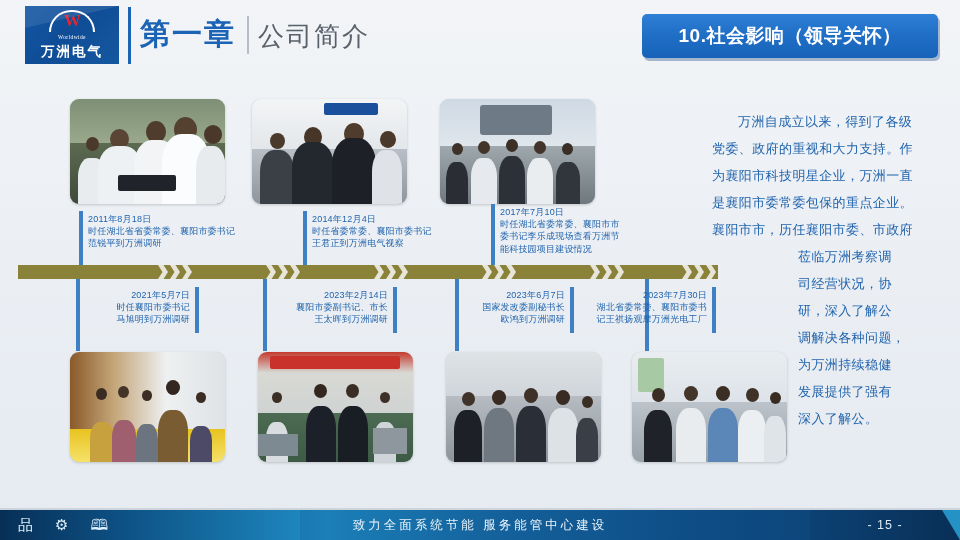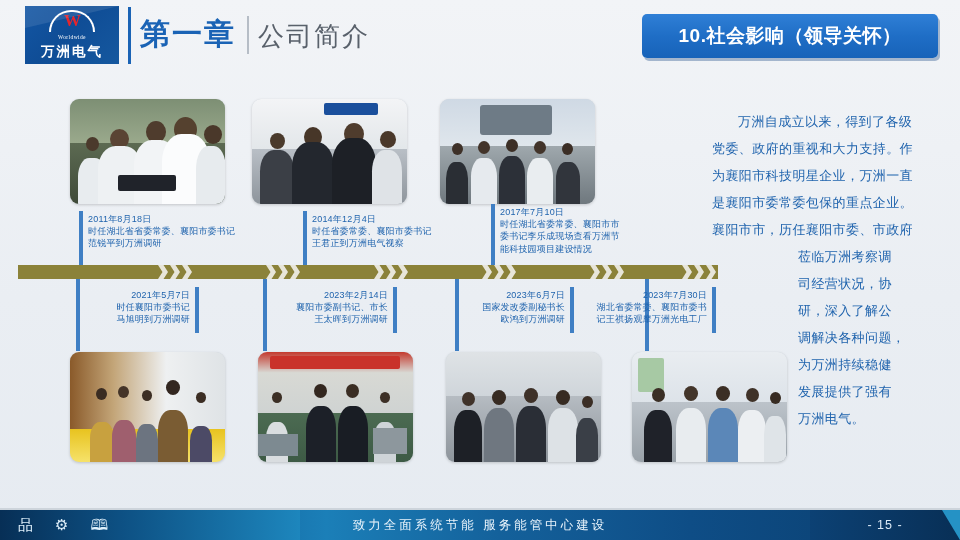--- a/index.html
+++ b/index.html
@@ -301,21 +301,21 @@
     <span class="ln">党委、政府的重视和大力支持。作</span>
     <span class="ln">为襄阳市科技明星企业，万洲一直</span>
     <span class="ln">是襄阳市委常委包保的重点企业。</span>
     <span class="ln">襄阳市市，历任襄阳市委、市政府</span>
     <span class="ln narrow">莅临万洲考察调</span>
     <span class="ln narrow">司经营状况，协</span>
     <span class="ln narrow">研，深入了解公</span>
     <span class="ln narrow">调解决各种问题，</span>
     <span class="ln narrow">为万洲持续稳健</span>
     <span class="ln narrow">发展提供了强有</span>
-    <span class="ln narrow">万洲电气。</span>
+    <span class="ln narrow">深入了解公。</span>
   </div>
 
   <div class="topline"></div>
   <div class="footer">
     <div class="footer-left"></div>
     <div class="foot-icons">
       <span style="font-size:15px;line-height:15px;">品</span>
       <span style="font-size:15px;line-height:15px;">⚙</span>
       <span style="font-size:15px;line-height:15px;">🕮</span>
     </div>

